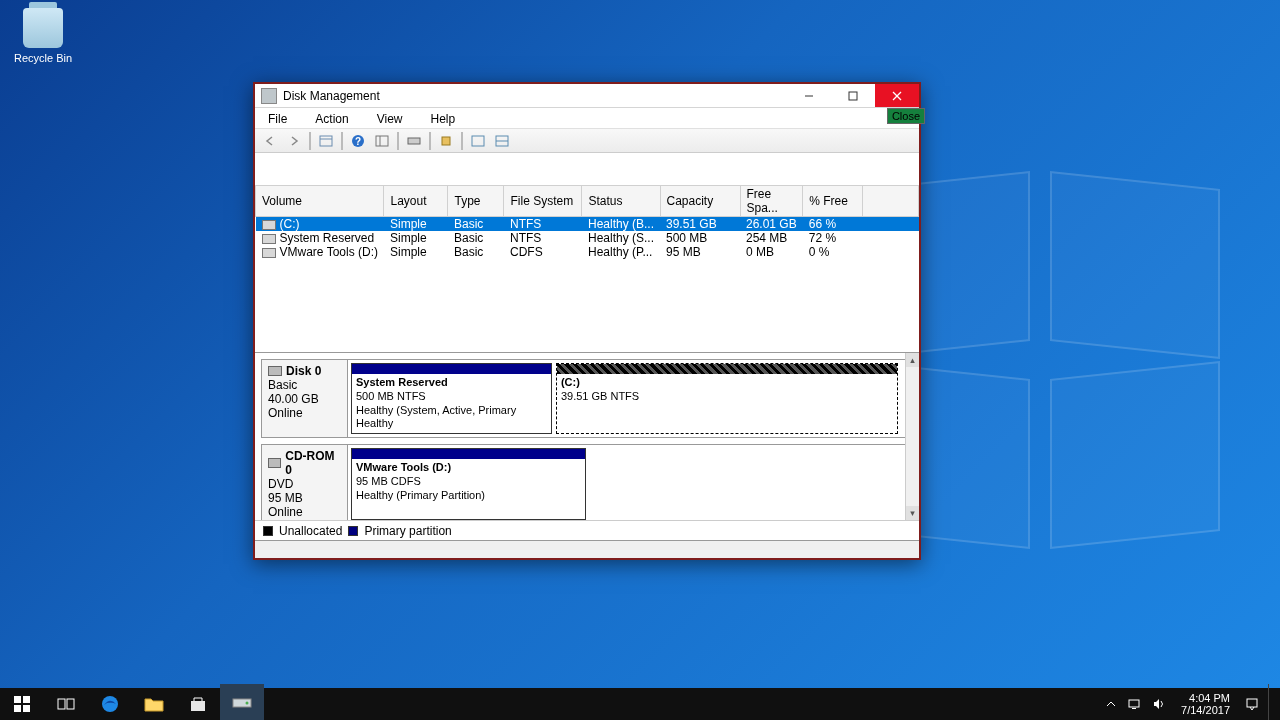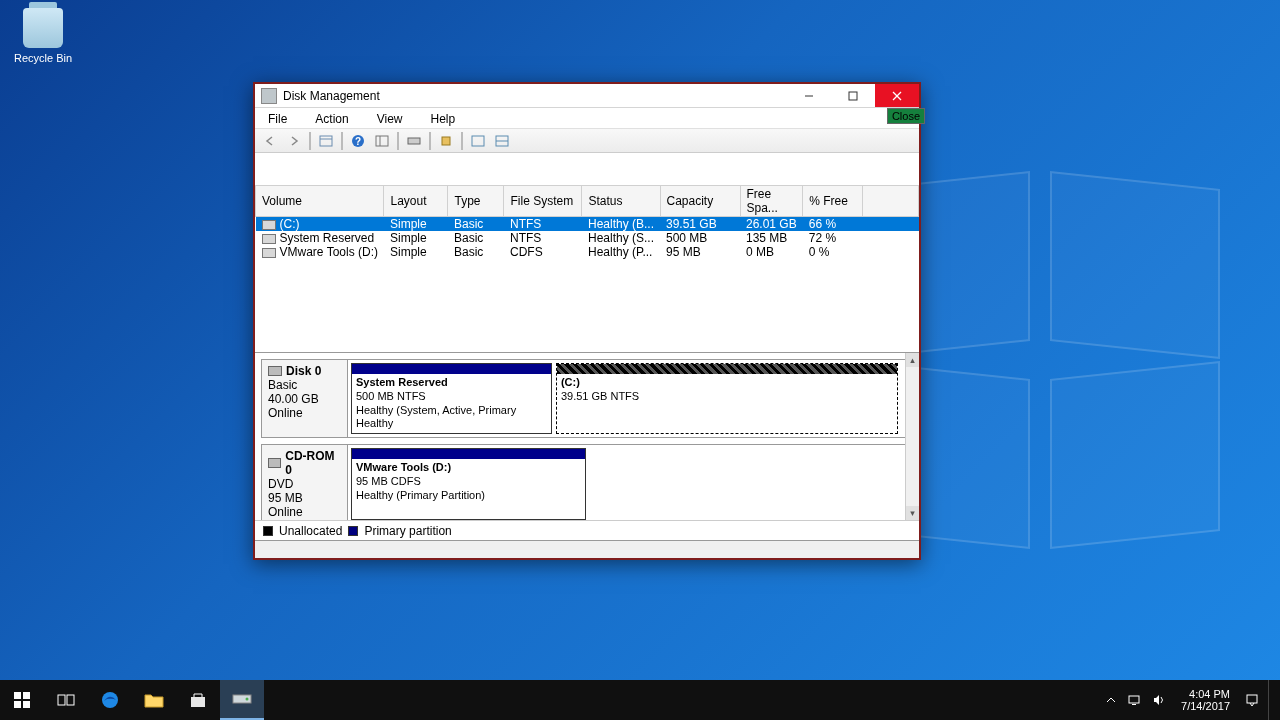--- a/index.html
+++ b/index.html
@@ -12,21 +12,21 @@
 
 
 .bgwin { position: absolute; right: 60px; top: 180px; width: 360px; height: 360px; opacity: .6; }
 .bgwin div { position: absolute; background: rgba(255,255,255,.05); border: 2px solid rgba(255,255,255,.25); }
 .bgwin .q1 { left:0; top:0; width:170px; height:170px; transform: skewY(-6deg); }
 .bgwin .q2 { right:0; top:0; width:170px; height:170px; transform: skewY(6deg); }
 .bgwin .q3 { left:0; bottom:0; width:170px; height:170px; transform: skewY(6deg); }
 .bgwin .q4 { right:0; bottom:0; width:170px; height:170px; transform: skewY(-6deg); }
 
 
-.taskbar { position: absolute; left:0; right:0; bottom:0; height: 40px; background: #101010; display:flex; align-items:flex-start; color:#fff; }
+.taskbar { position: absolute; left:0; right:0; bottom:0; height: 32px; background: #101010; display:flex; align-items:center; color:#fff; }
 .tb-btn { width: 44px; height: 40px; display:flex; align-items:center; justify-content:center; }
 .tb-btn.active { background: #2a3f55; border-bottom: 2px solid #7db4e8; }
 .tb-spacer { flex:1; }
 .tray { display:flex; align-items:center; gap: 8px; padding: 0 6px; font-size: 11px; }
 .tray-time { text-align: right; line-height: 1.1; font-size: 11px; padding: 0 6px; }
 .tray-ic { width:16px; height:16px; display:flex; align-items:center; justify-content:center; }
 
 
 .window { position: absolute; left: 253px; top: 82px; width: 668px; height: 478px; background: #fff; border: 2px solid #7f1d1d; box-shadow: 0 4px 20px rgba(0,0,0,.5); display:flex; flex-direction:column; }
 .titlebar { height: 24px; display:flex; align-items:center; padding-left: 6px; font-size: 12px; border-bottom: 1px solid #d5d5d5; position: relative; }
@@ -209,21 +209,21 @@
             <td>66 %</td>
             <td></td>
           </tr>
           <tr>
             <td><span class="vol-ic"></span>System Reserved</td>
             <td>Simple</td>
             <td>Basic</td>
             <td>NTFS</td>
             <td>Healthy (S...</td>
             <td>500 MB</td>
-            <td>135 MB</td>
+            <td>254 MB</td>
             <td>72 %</td>
             <td></td>
           </tr>
           <tr>
             <td><span class="vol-ic"></span>VMware Tools (D:)</td>
             <td>Simple</td>
             <td>Basic</td>
             <td>CDFS</td>
             <td>Healthy (P...</td>
             <td>95 MB</td>

